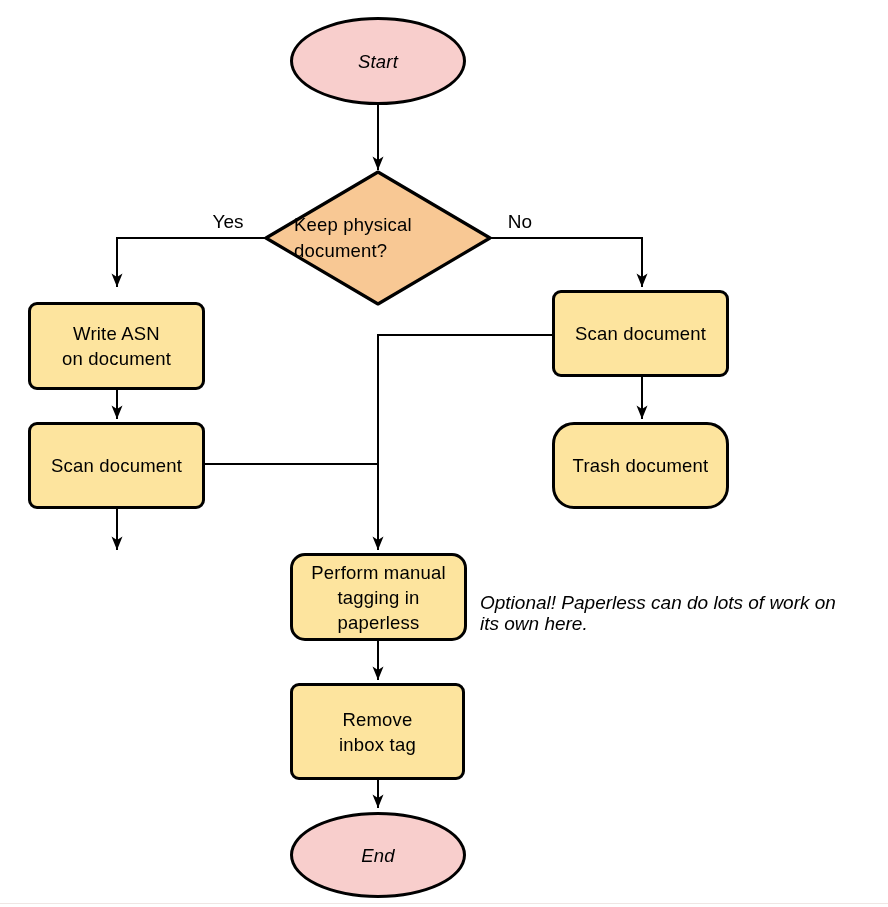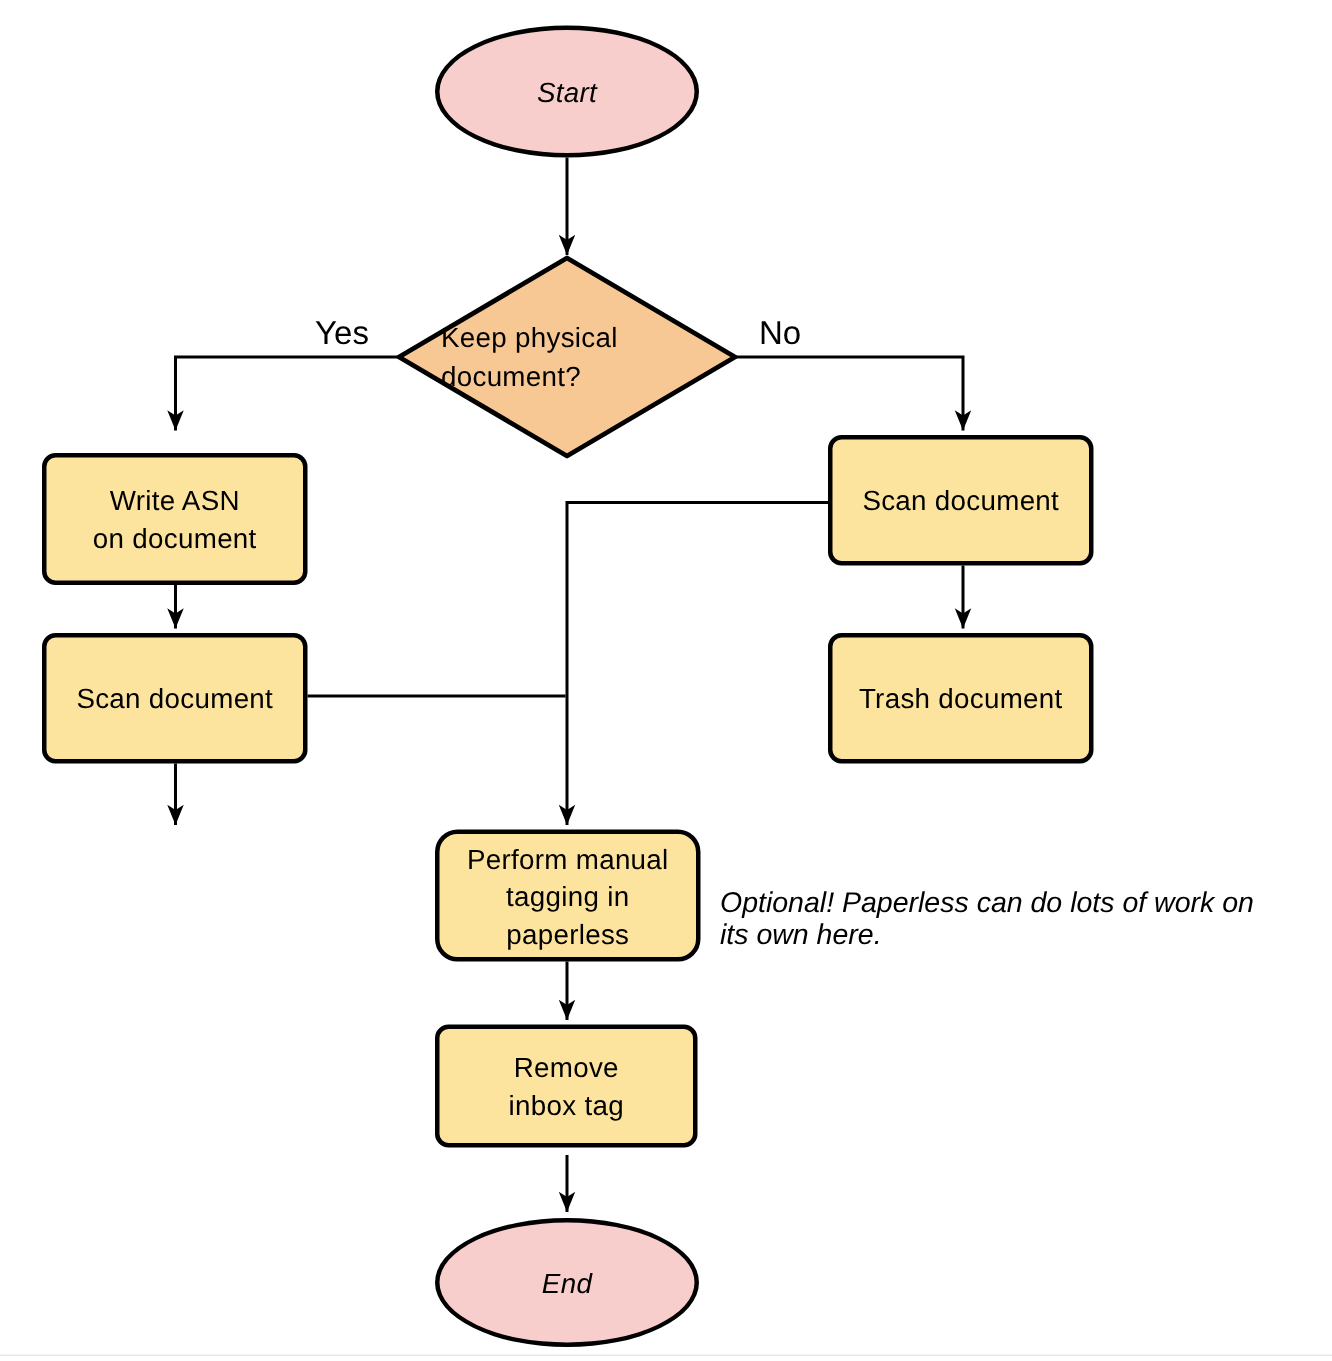--- a/index.html
+++ b/index.html
@@ -53,21 +53,21 @@
     text-align: left;
     font-size: 18.5px;
     line-height: 26px;
     white-space: pre-line;
     letter-spacing: 0.2px;
   }
   .edge-label {
     position: absolute;
     width: 50px;
     text-align: center;
-    font-size: 22px;
+    font-size: 19px;
     line-height: 19px;
     color: #000;
   }
   .edge-label.yes { left: 203px; top: 212px; }
   .edge-label.no  { left: 495px; top: 212px; }
   .note {
     position: absolute;
     left: 480px;
     top: 592px;
     width: 408px;
@@ -129,34 +129,34 @@
 
   <div class="node rect" style="left:28px; top:422px; width:177px; height:87px;">
     <span>Scan document</span>
   </div>
 
 
   <div class="node rect" style="left:552px; top:290px; width:177px; height:87px;">
     <span>Scan document</span>
   </div>
 
-  <div class="node rect" style="left:552px; top:422px; width:177px; height:87px;">
+  <div class="node rect" style="left:552px; top:422px; width:177px; height:87px;border-radius:22px;">
     <span>Trash document</span>
   </div>
 
   <div class="node rect" style="left:290px; top:553px; width:177px; height:88px;border-radius:15px;">
     <span>Perform manual
 tagging in
 paperless</span>
   </div>
 
   <div class="note">Optional! Paperless can do lots of work on
 its own here.</div>
 
-  <div class="node rect" style="left:290px; top:683px; width:175px; height:82px;">
+  <div class="node rect" style="left:290px; top:683px; width:175px; height:97px;">
     <span>Remove
 inbox tag</span>
   </div>
 
   <div class="node ellipse" style="left:290px; top:812px; width:176px; height:86px;">
     <span>End</span>
   </div>
 
   <div class="bottom-rule"></div>
 

